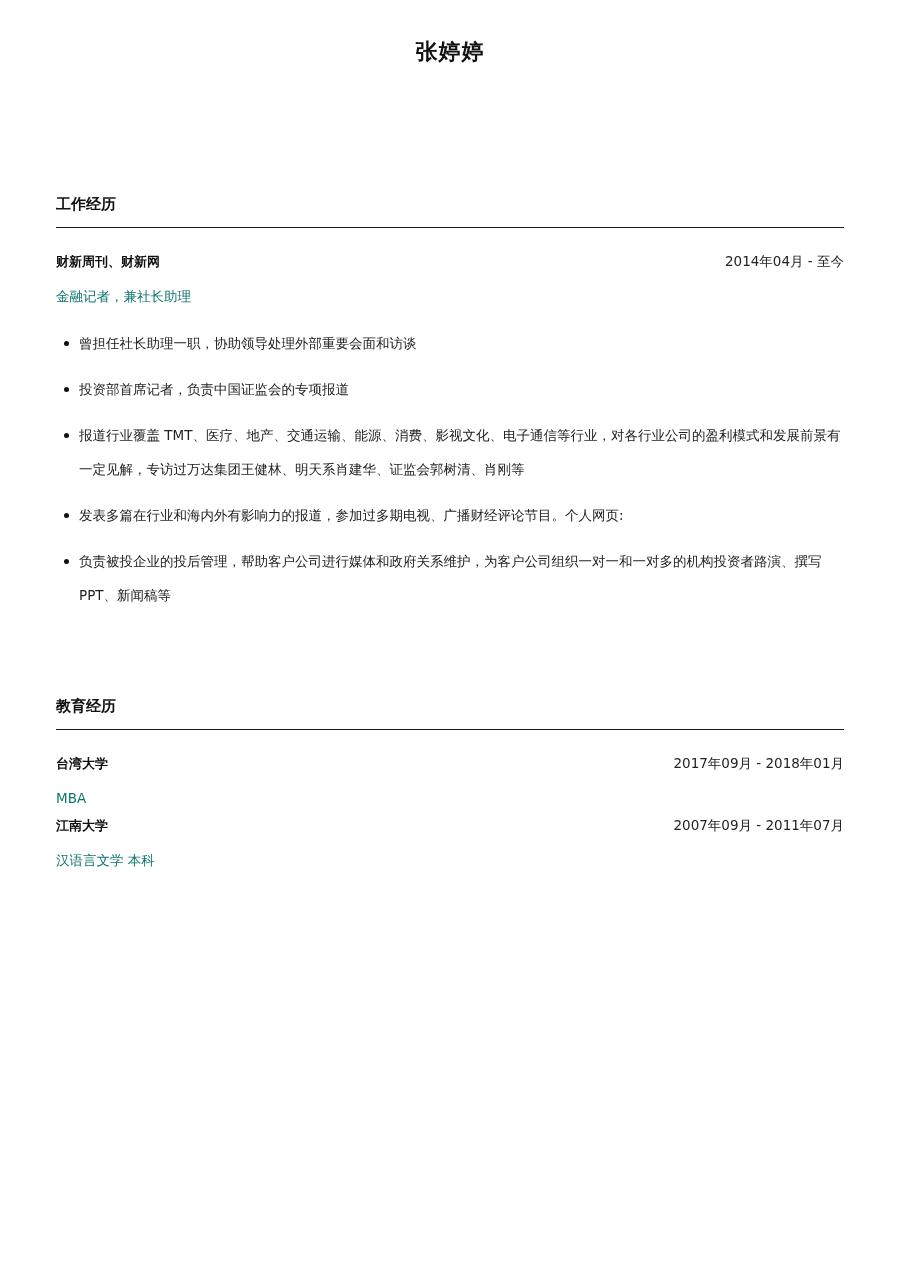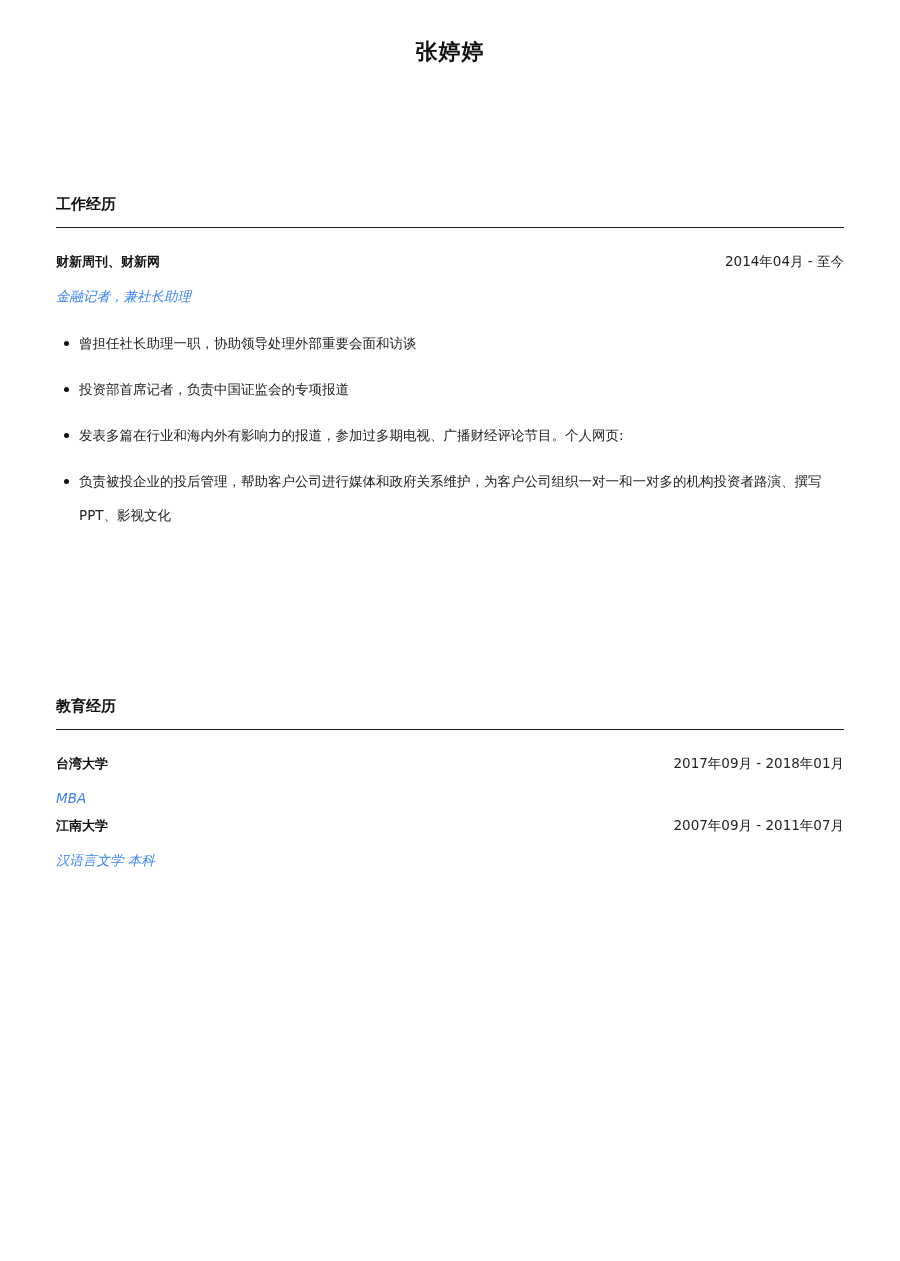--- a/index.html
+++ b/index.html
@@ -60,24 +60,23 @@
     .entry-org {
       font-weight: bold;
       color: #111;
     }
     .entry-date {
       color: #222;
       font-size: 13.5px;
     }
     .entry-sub {
       font-size: 13.5px;
-      color: #3b82f6;
+      color: #0f766e;
       height: 20px;
       line-height: 20px;
-      font-style: italic;
     }
     ul.bullets {
       list-style: none;
       margin: 0;
       padding: 0;
     }
     ul.bullets li {
       position: relative;
       padding-left: 23px;
       font-size: 13.5px;
@@ -110,22 +109,23 @@
     <div style="margin-top:24px;">
       <div class="entry-head">
         <span class="entry-org">财新周刊、财新网</span>
         <span class="entry-date">2014年04月  - 至今</span>
       </div>
       <div class="entry-sub" style="margin-top:14px;">金融记者，兼社长助理</div>
 
       <ul class="bullets" style="margin-top:20px;">
         <li>曾担任社长助理一职，协助领导处理外部重要会面和访谈</li>
         <li>投资部首席记者，负责中国证监会的专项报道</li>
+        <li>报道行业覆盖 TMT、医疗、地产、交通运输、能源、消费、影视文化、电子通信等行业，对各行业公司的盈利模式和发展前景有一定见解，专访过万达集团王健林、明天系肖建华、证监会郭树清、肖刚等</li>
         <li>发表多篇在行业和海内外有影响力的报道，参加过多期电视、广播财经评论节目。个人网页:</li>
-        <li>负责被投企业的投后管理，帮助客户公司进行媒体和政府关系维护，为客户公司组织一对一和一对多的机构投资者路演、撰写PPT、影视文化</li>
+        <li>负责被投企业的投后管理，帮助客户公司进行媒体和政府关系维护，为客户公司组织一对一和一对多的机构投资者路演、撰写PPT、新闻稿等</li>
       </ul>
     </div>
   </div>
 
   <div class="section" style="top:647px;">
     <div class="section-title">教育经历</div>
     <div class="section-rule"></div>
 
     <div style="margin-top:24px;">
       <div class="entry-head">

